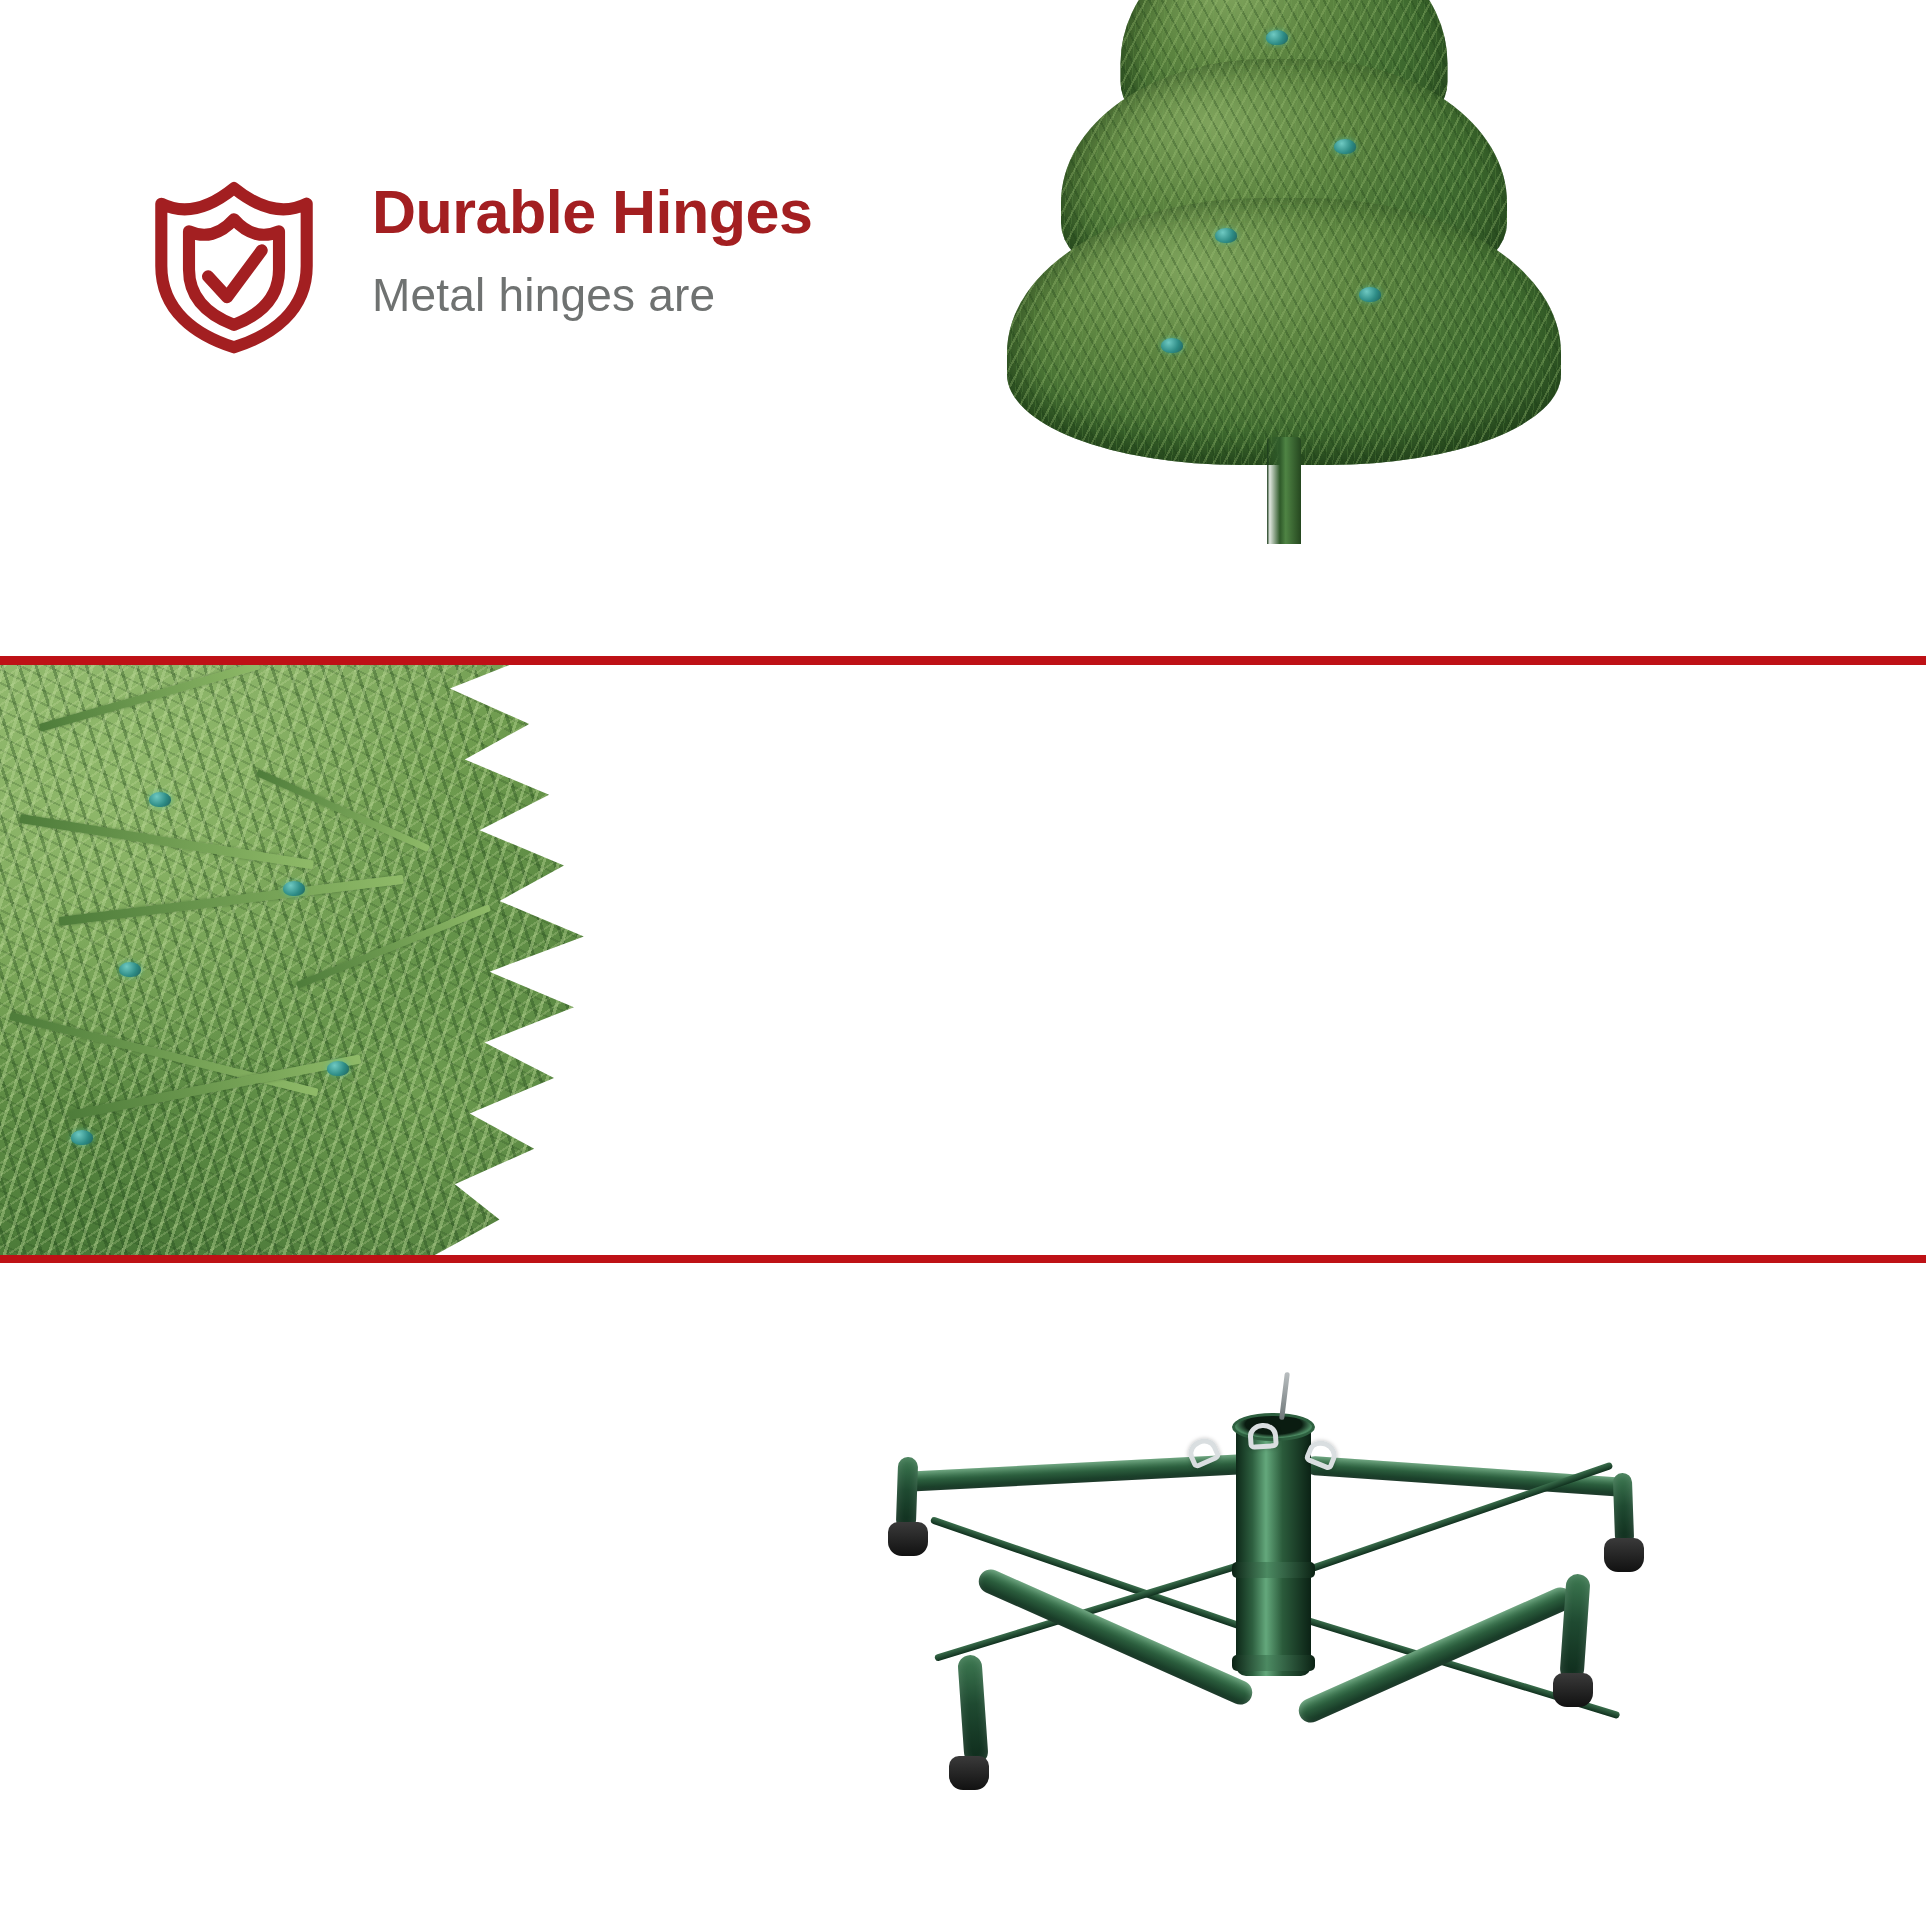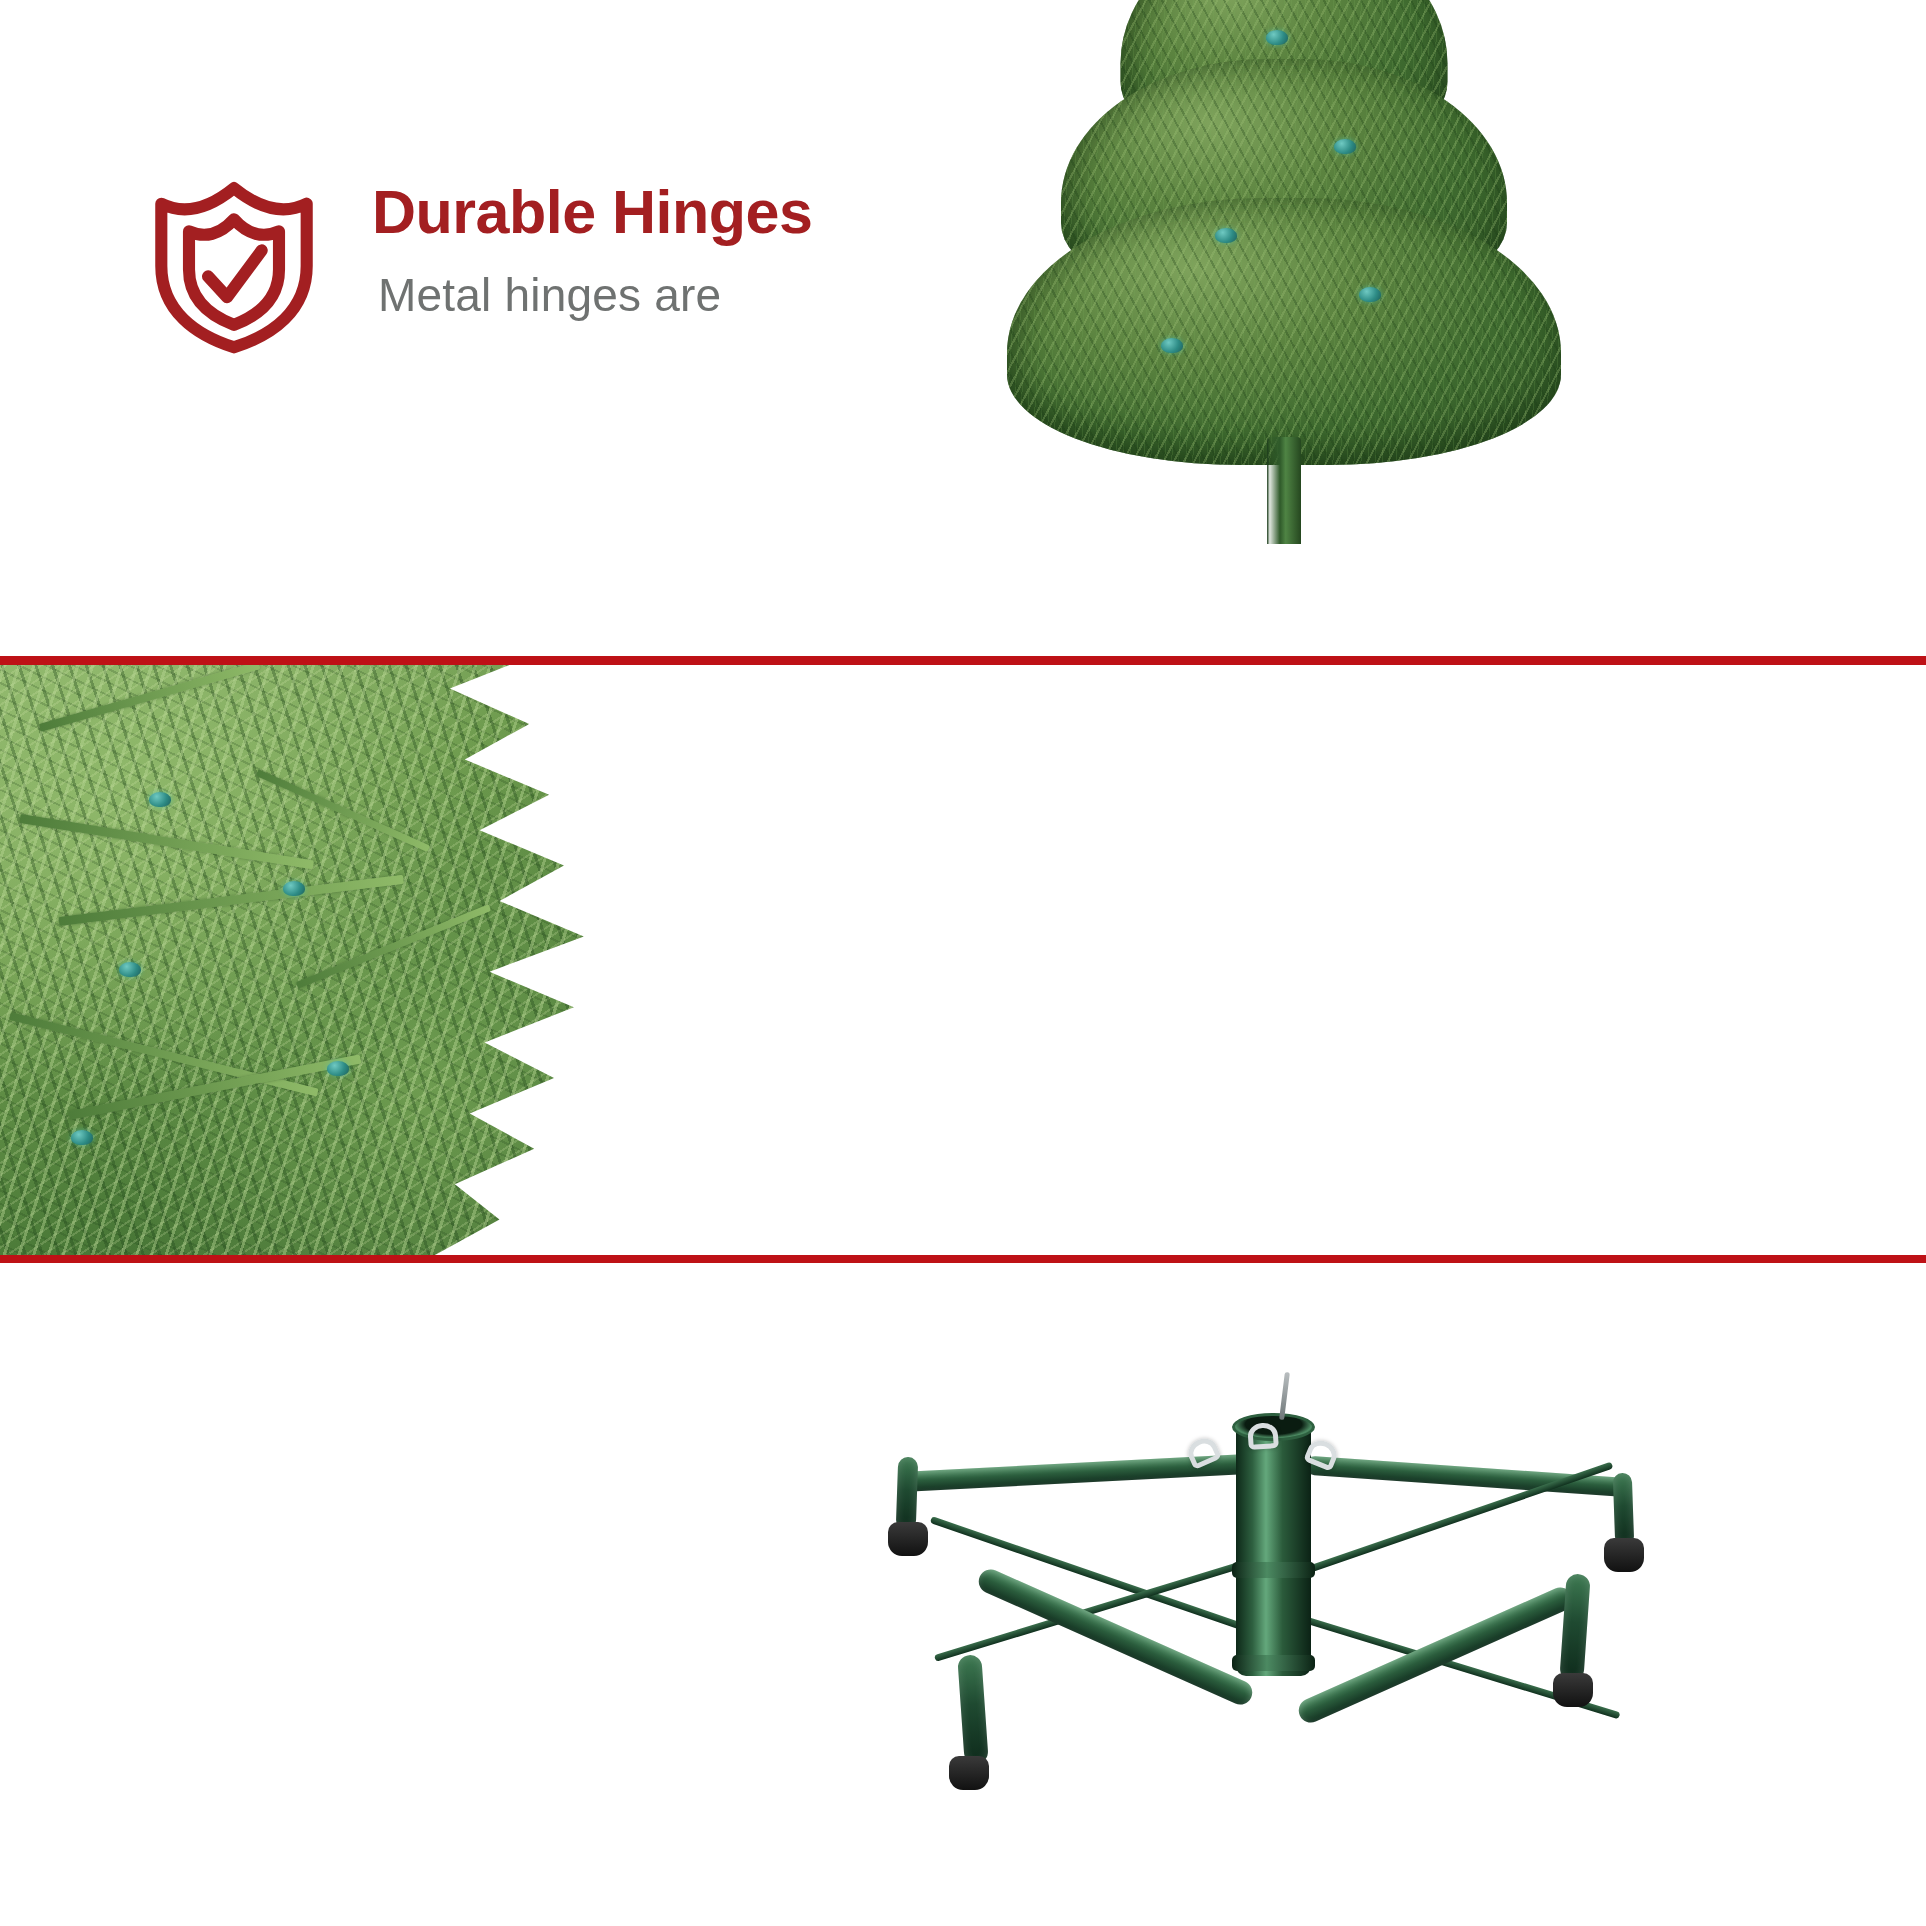--- a/index.html
+++ b/index.html
@@ -68,21 +68,21 @@
   }
 
   .feature-sub {
     color: #6F7271;
     font-family: "Liberation Sans", sans-serif;
     font-weight: 300;
     font-size: 46px;
     line-height: 1.28;
     letter-spacing: 0.2px;
   }
-  .feature-sub .sub-line { display: block; white-space: nowrap; margin-left: 6px; }
+  .feature-sub .sub-line { display: block; white-space: nowrap; }
 
   
   #block-hinges { left: 147px; top: 176px; }
   #block-hinges .feature-icon { width: 174px; height: 180px; margin-right: 51px; }
   #block-hinges .feature-title { margin-top: 4px; margin-bottom: 22px; }
 
   
   .photo { position: absolute; overflow: hidden; }
 
   

